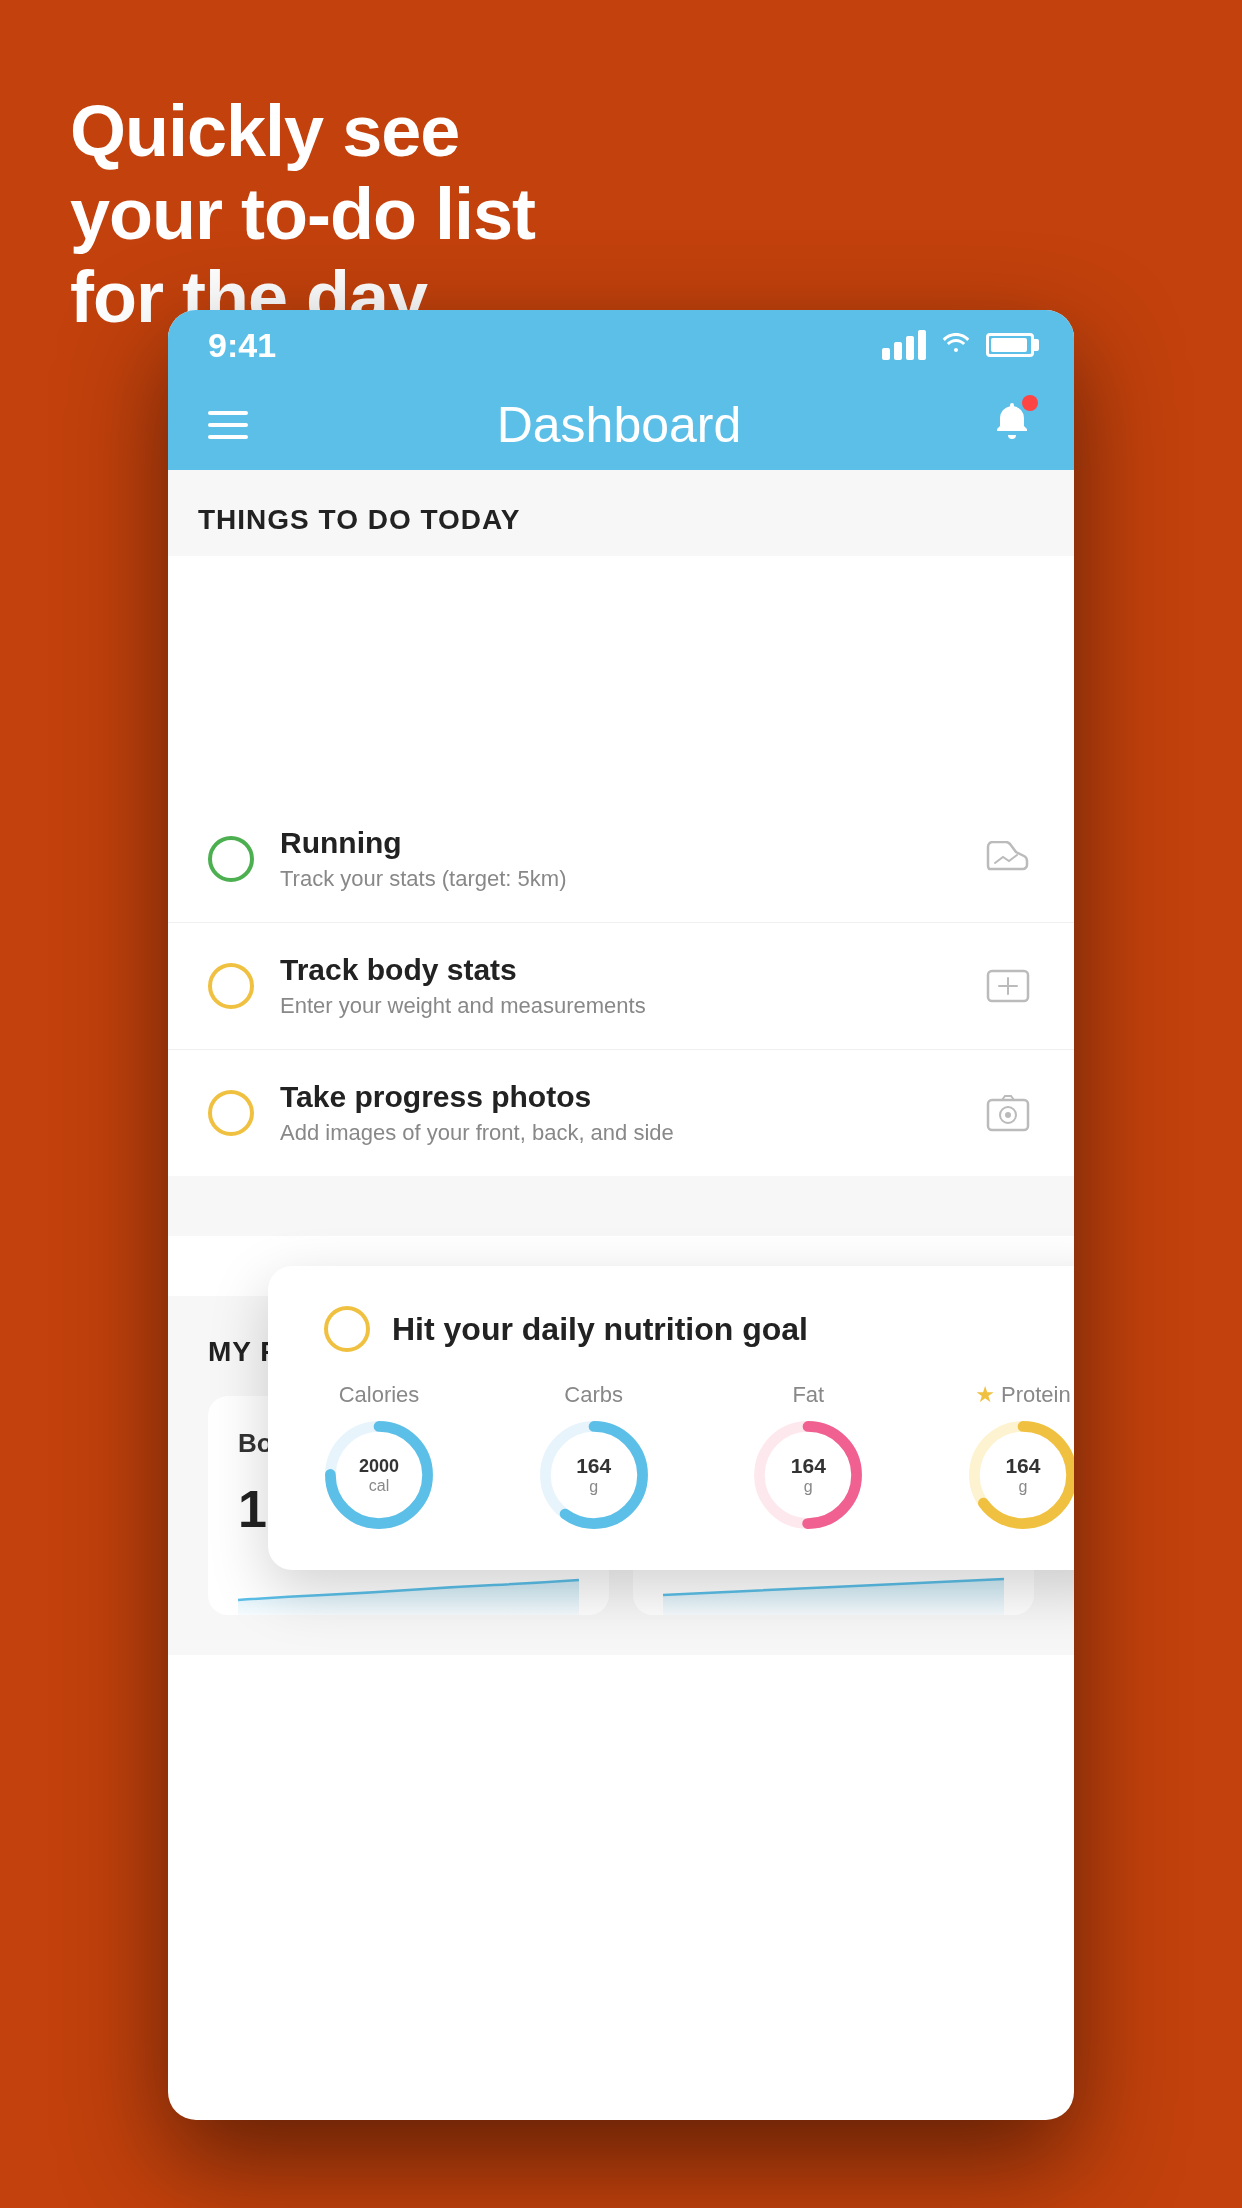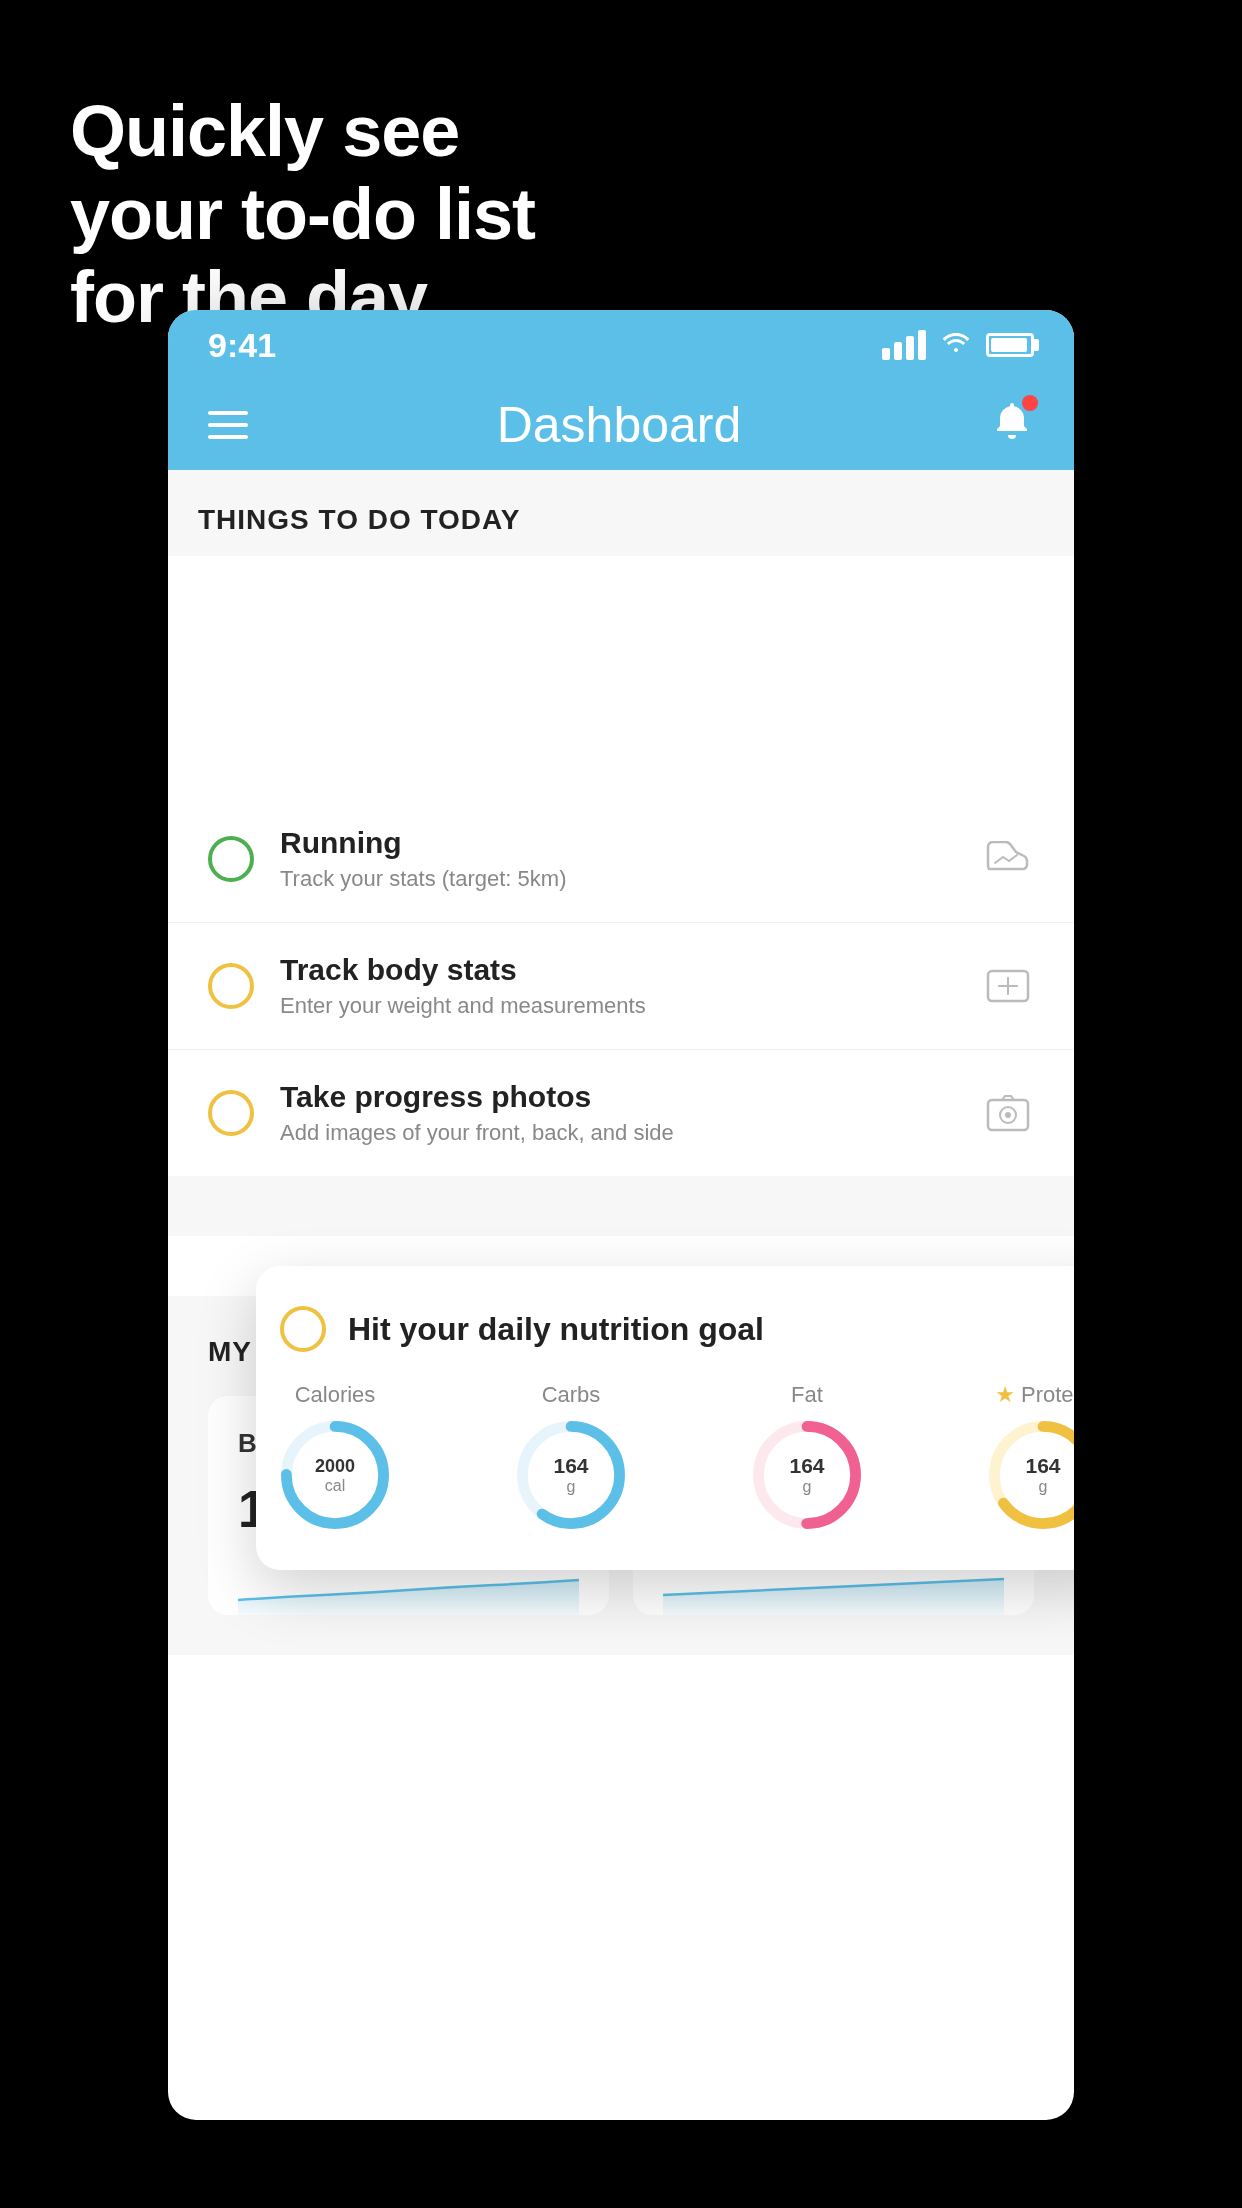--- a/index.html
+++ b/index.html
@@ -166,26 +166,26 @@
       font-weight: 800;
       color: #222;
       letter-spacing: 1px;
       text-transform: uppercase;
     }
 
     
     .floating-card {
       position: absolute;
       top: 470px;
-      left: 88px;
+      left: 100px;
       width: 866px;
       background: #ffffff;
       border-radius: 24px;
       box-shadow: 0 20px 60px rgba(0,0,0,0.18);
-      padding: 40px 24px;
+      padding: 40px 56px;
       z-index: 10;
     }
 
     .card-title-row {
       display: flex;
       align-items: center;
       gap: 22px;
       margin-bottom: 30px;
     }
 
@@ -372,21 +372,21 @@
 
     .chart-line {
       width: 100%;
       height: 100%;
     }
 
   </style>
 </head>
 <body>
 
-<div style="width:1242px;height:2208px;background:#000000;position:relative;text-decoration:underline;">
+<div style="width:1242px;height:2208px;background:#c2410c;position:relative;text-decoration:underline;">
 
   <div class="hero-text">
     <span style="white-space:pre-line;">Quickly see
 your to-do list
 for the day.</span>
   </div>
 
   <div class="phone-frame">
 
     <div class="status-bar">

